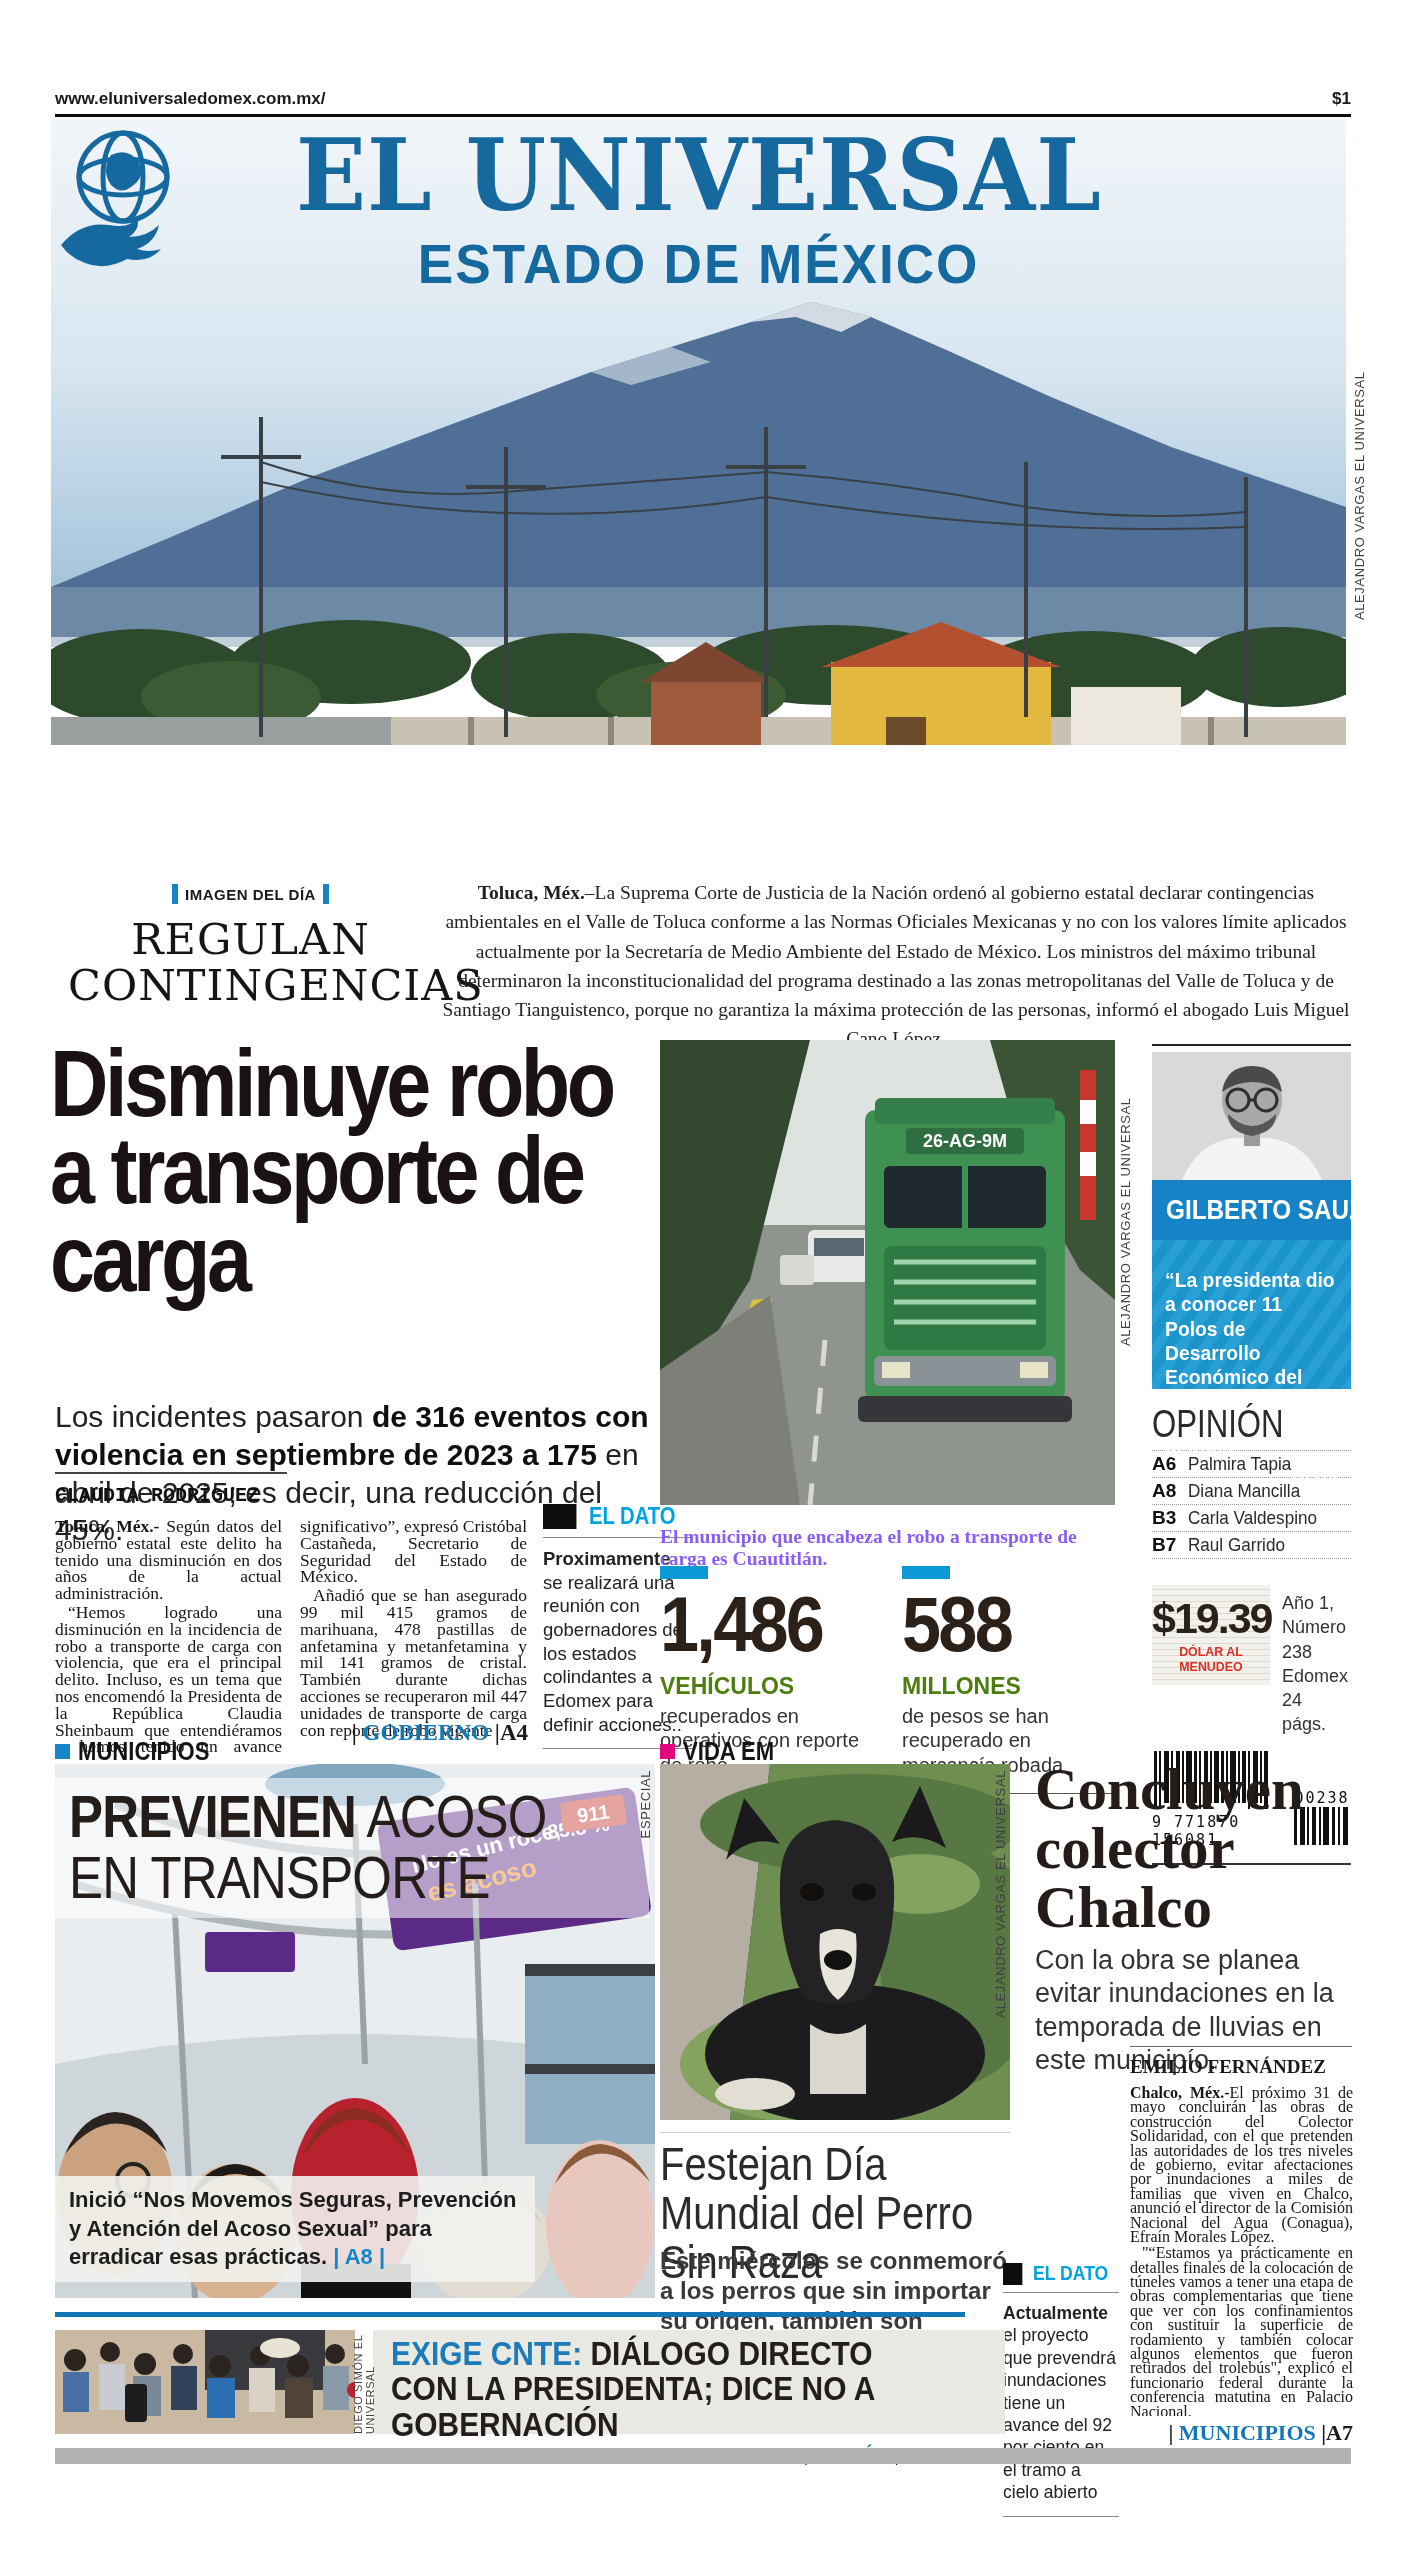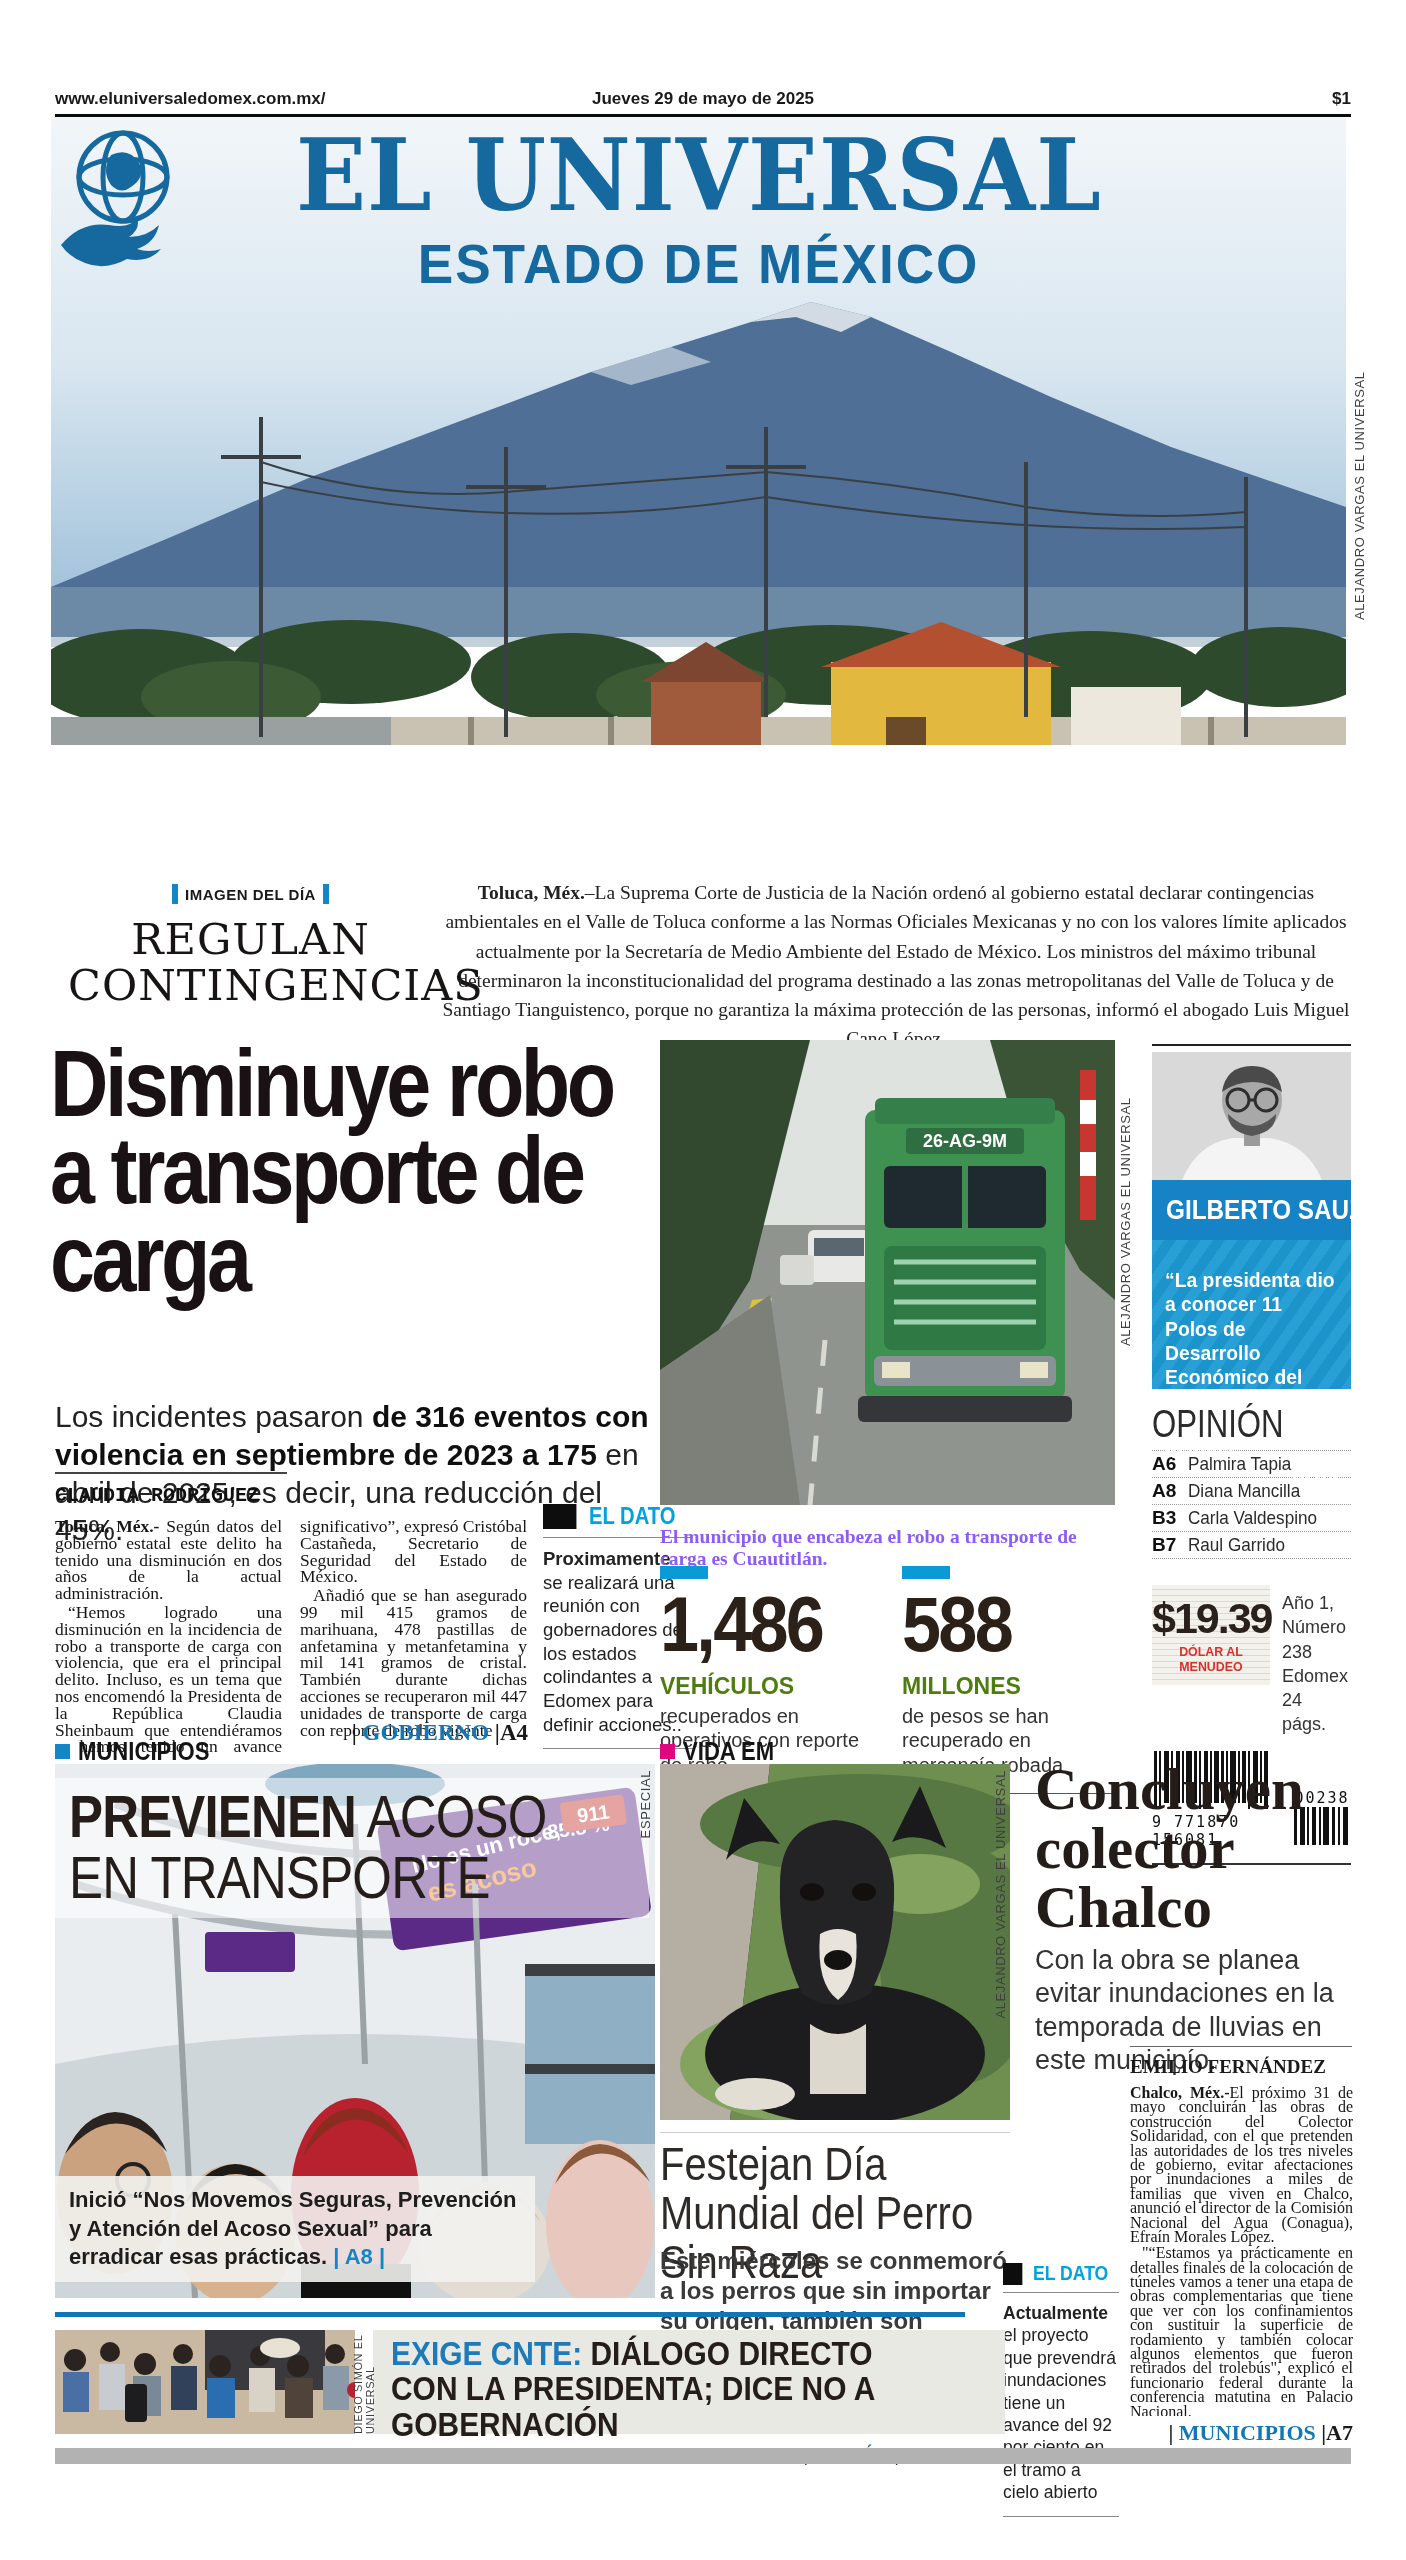--- a/index.html
+++ b/index.html
@@ -153,21 +153,20 @@
   #cnte-link{text-align:right;padding-right:46px;font-family:"Liberation Serif",serif;font-weight:bold;font-size:19px;margin-top:2px;}
   #graybar{left:55px;top:2448px;width:1296px;height:16px;background:#b2b2b2;}
 </style>
 </head>
 <body>
 
 <div class="page">
 
   <div id="topbar" class="abs">
     <span>www.eluniversaledomex.com.mx/</span>
-    <span class="date">Jueves 29 de mayo de 2025</span>
     <span class="price">$1</span>
   </div>
 
   <div id="hero" class="abs">
     <svg width="1295" height="740" viewBox="0 0 1295 740">
       <defs>
         <linearGradient id="sky" x1="0" y1="0" x2="0" y2="1">
           <stop offset="0" stop-color="#f2f6f9"></stop>
             <stop offset=".5" stop-color="#d8e6f0"></stop>
             <stop offset="1" stop-color="#9dbfd9"></stop>

